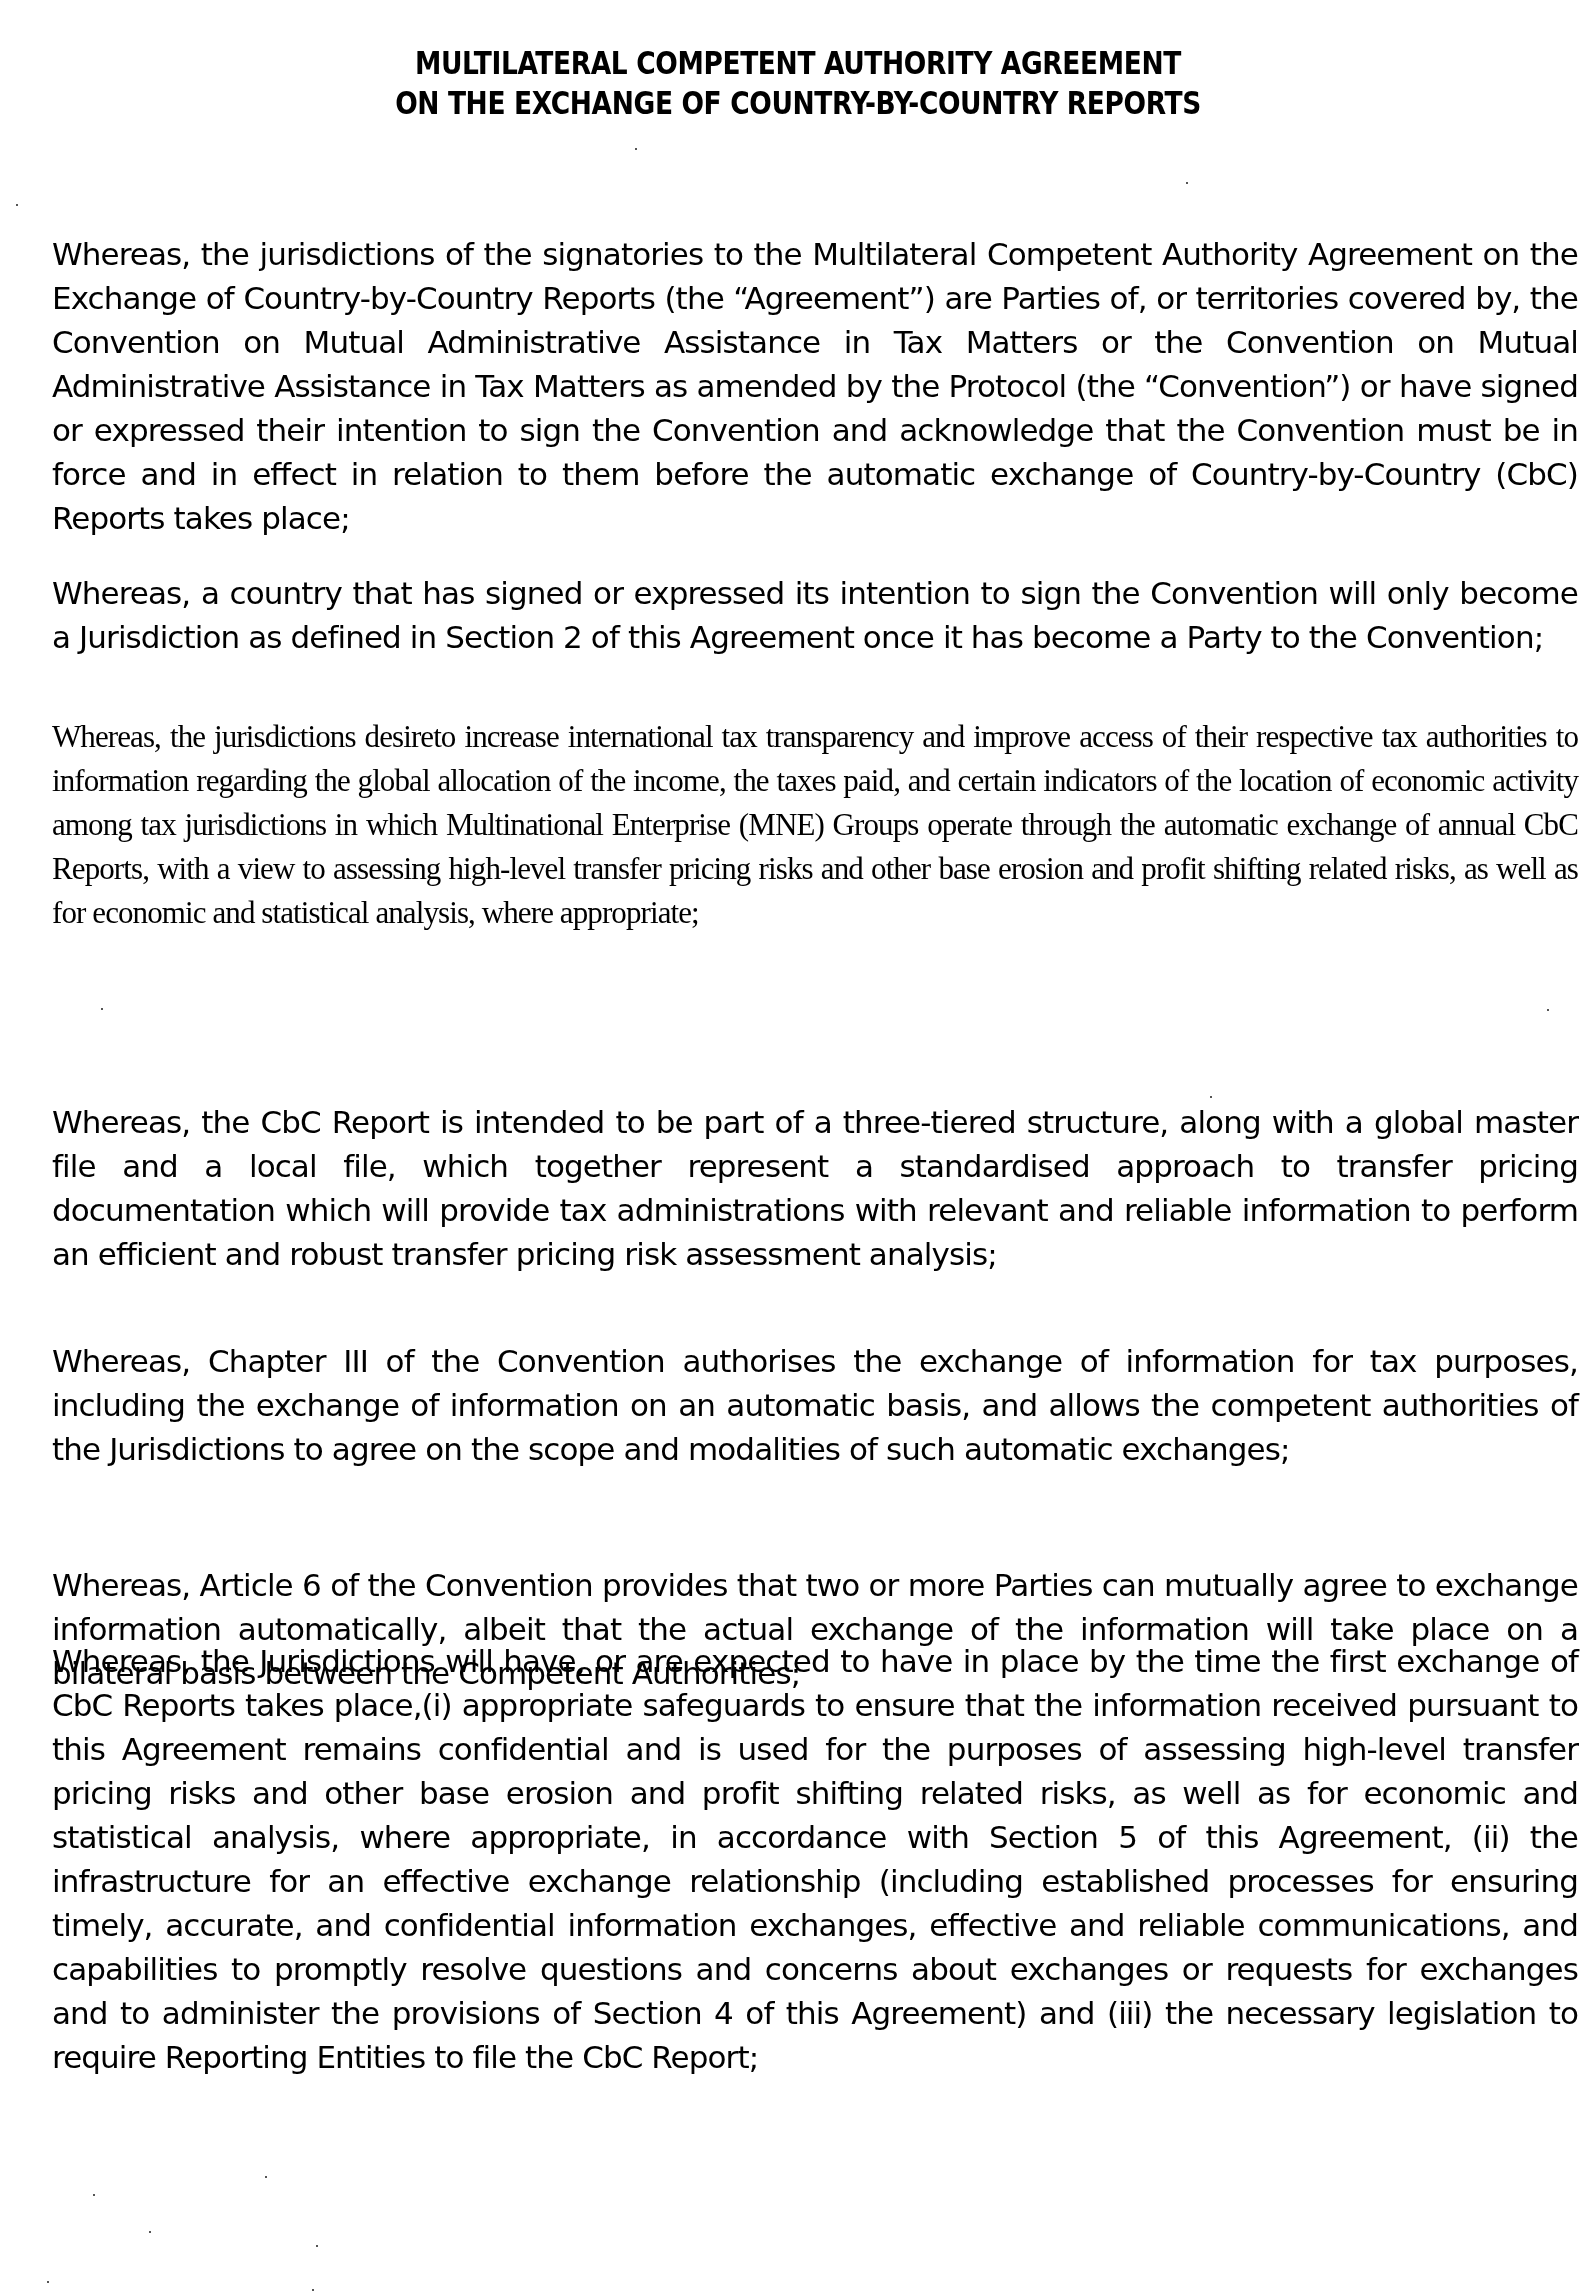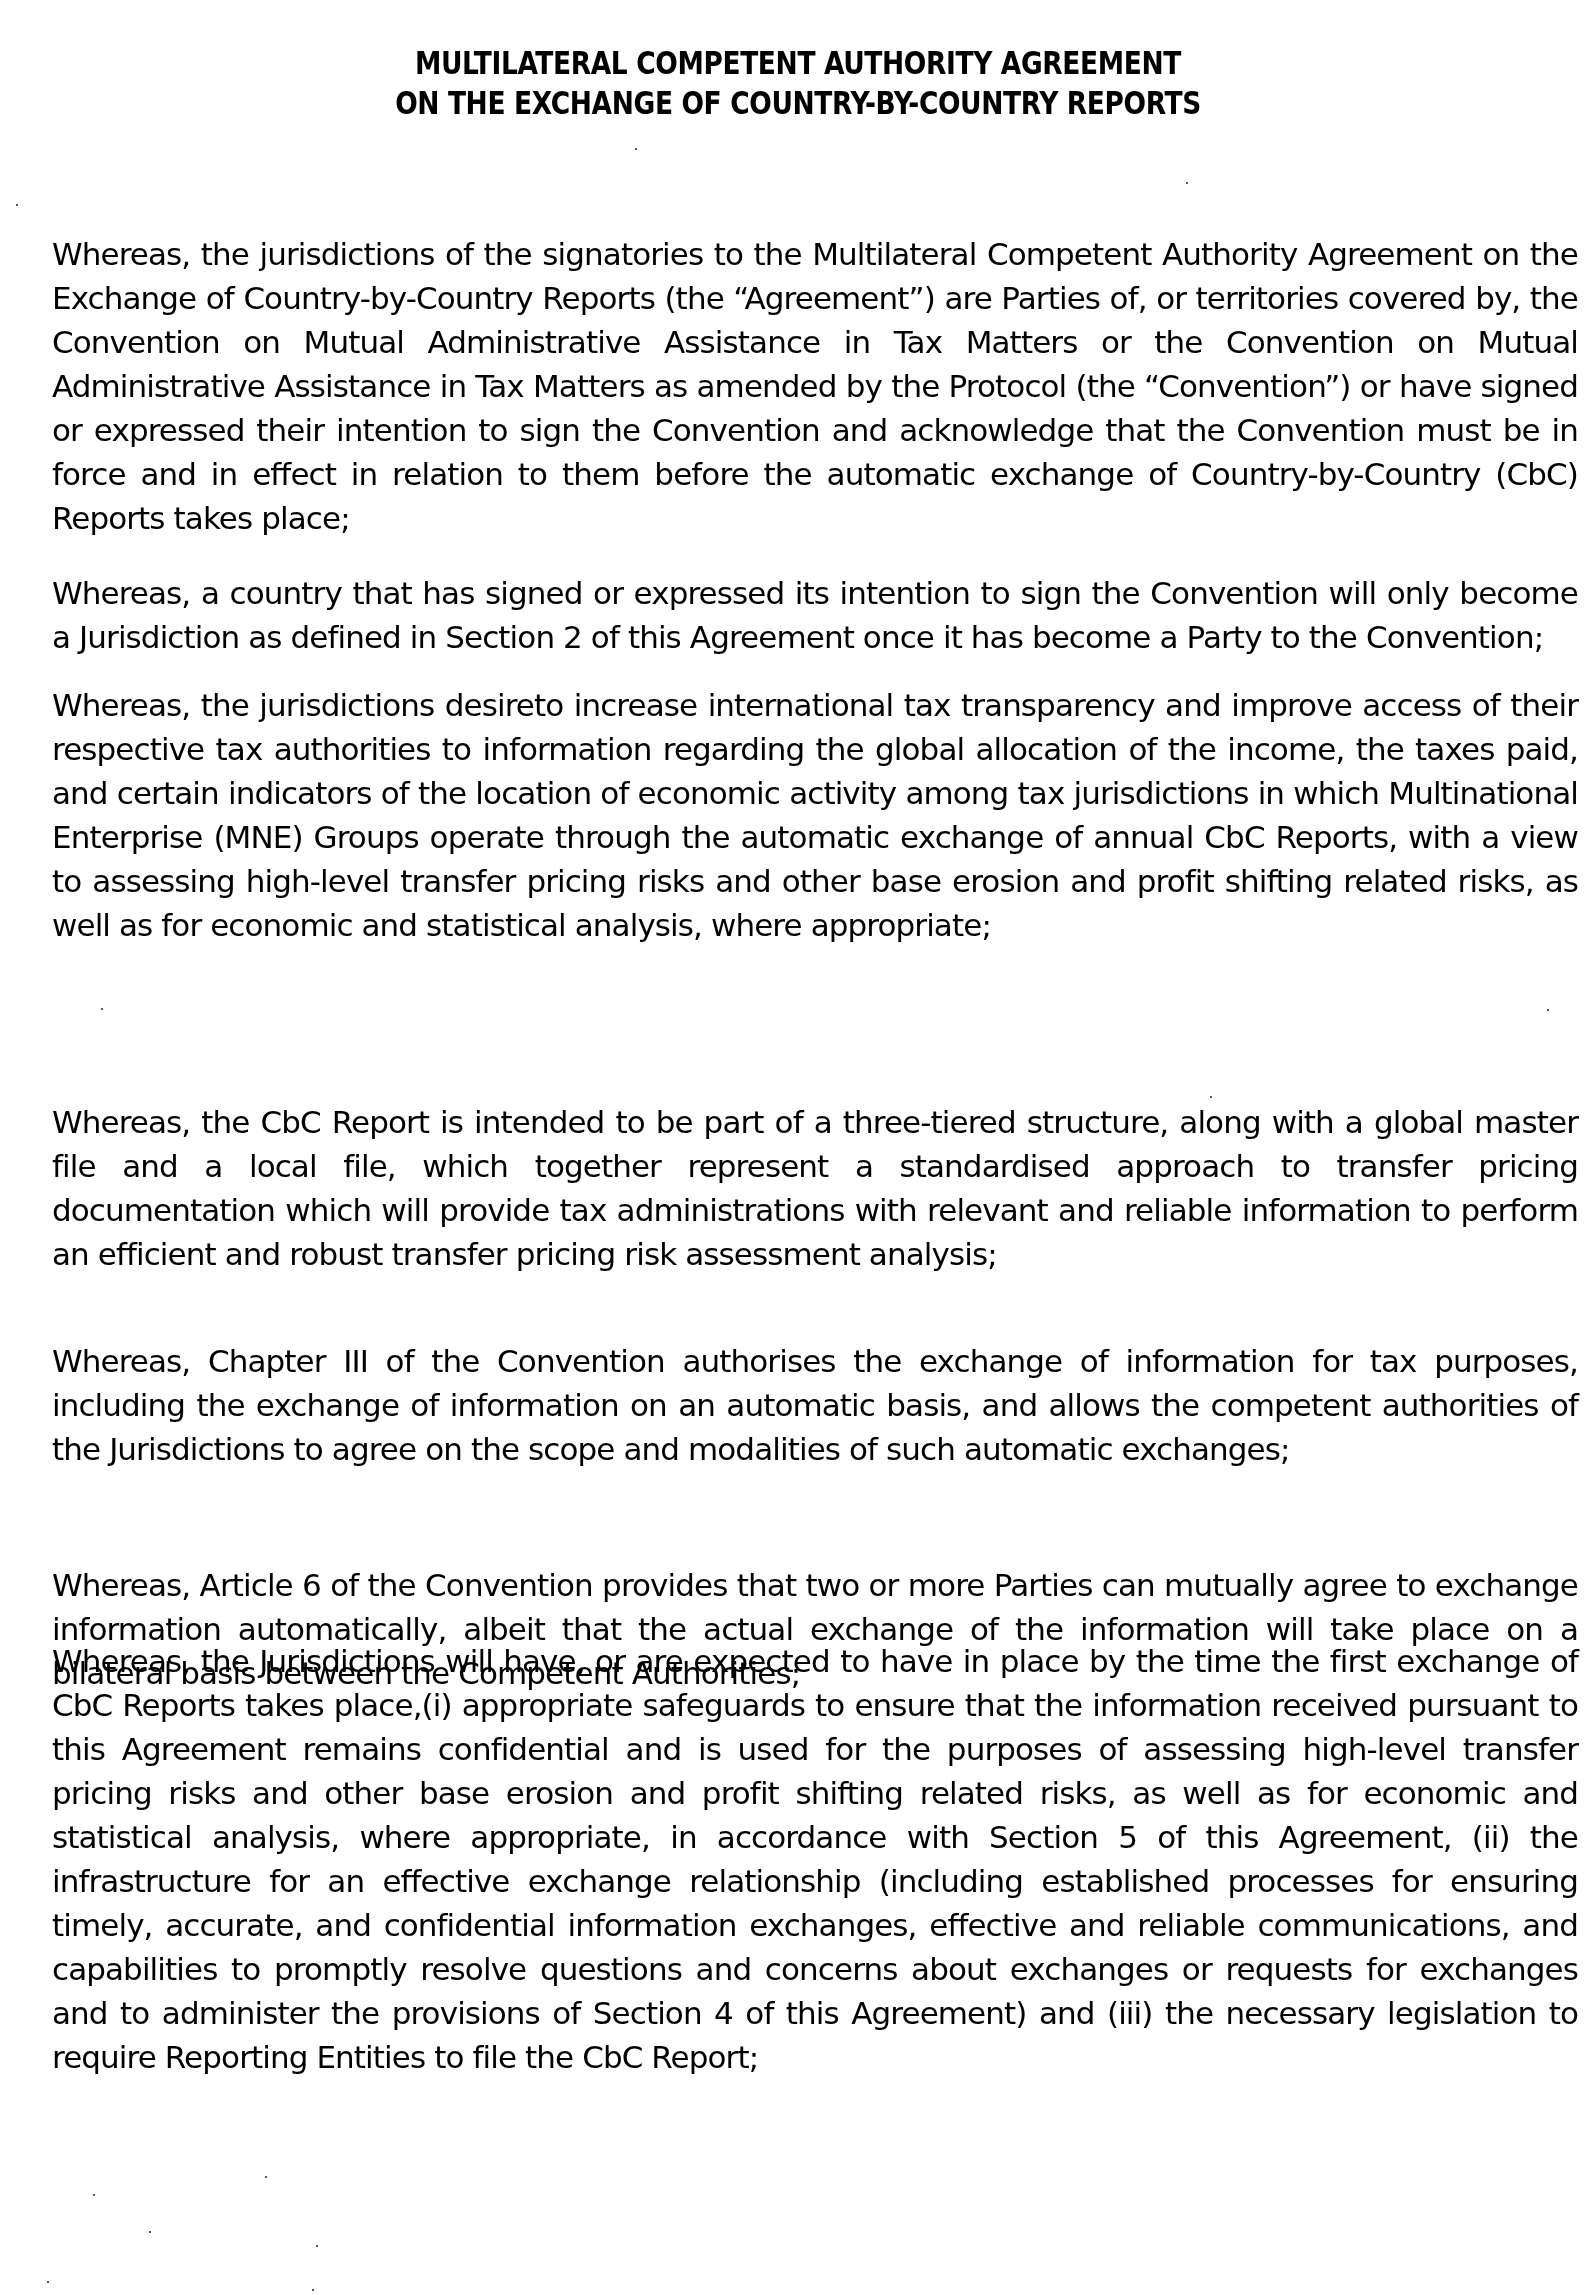--- a/index.html
+++ b/index.html
@@ -45,21 +45,21 @@
       width: 1526px;
       font-size: 31px;
       line-height: 44px;
       text-align: justify;
       text-align-last: left;
       letter-spacing: -0.9px;
       word-spacing: 0px;
     }
     .p1 { top: 201px; }
     .p2 { top: 540px; }
-    .p3 { top: 652px; }
+    .p3 { top: 684px; font-family: Liberation Serif, serif; }
     .p4 { top: 1016px; }
     .p5 { top: 1094px; margin-top: 6px; }
     .p6 { top: 1308px; }
     .p7 { top: 1532px; }
     .p8 { top: 1608px; }
 
     .speck {
       position: absolute;
       width: 1.6px;
       height: 2.4px;

